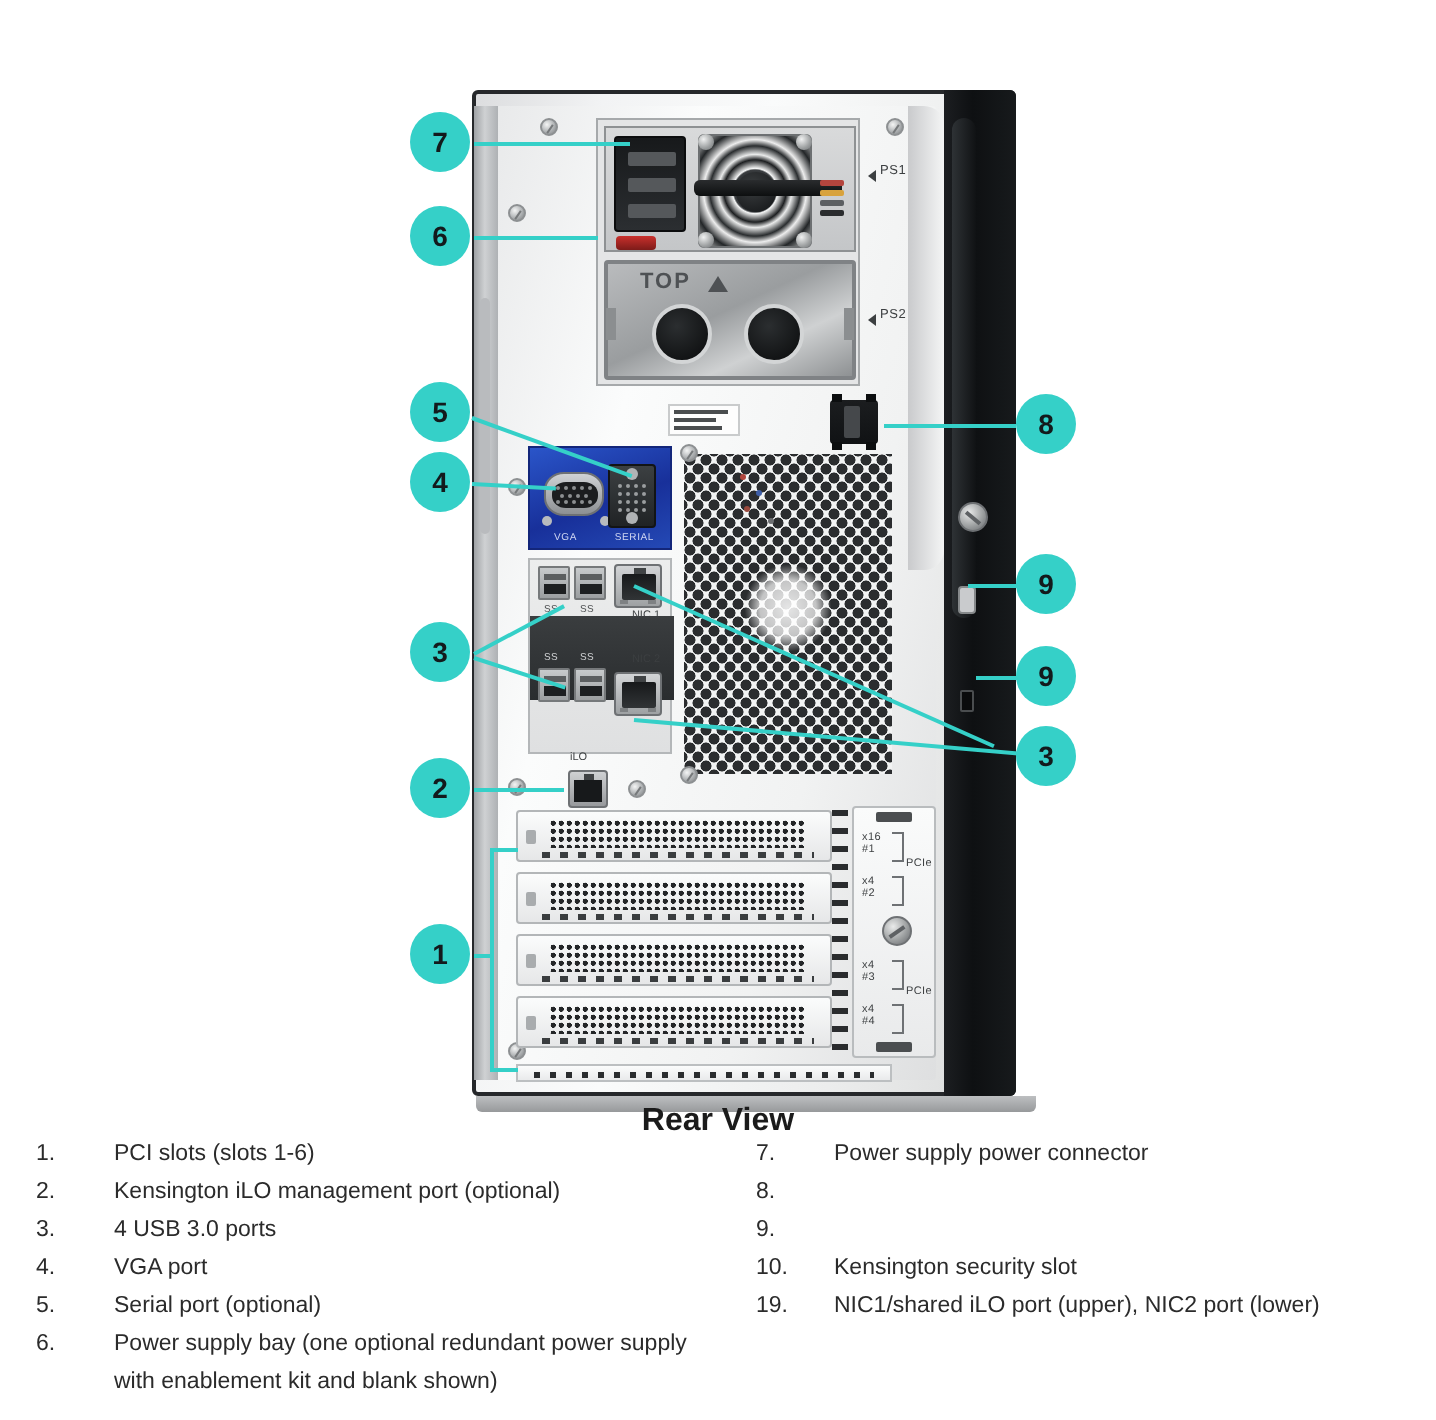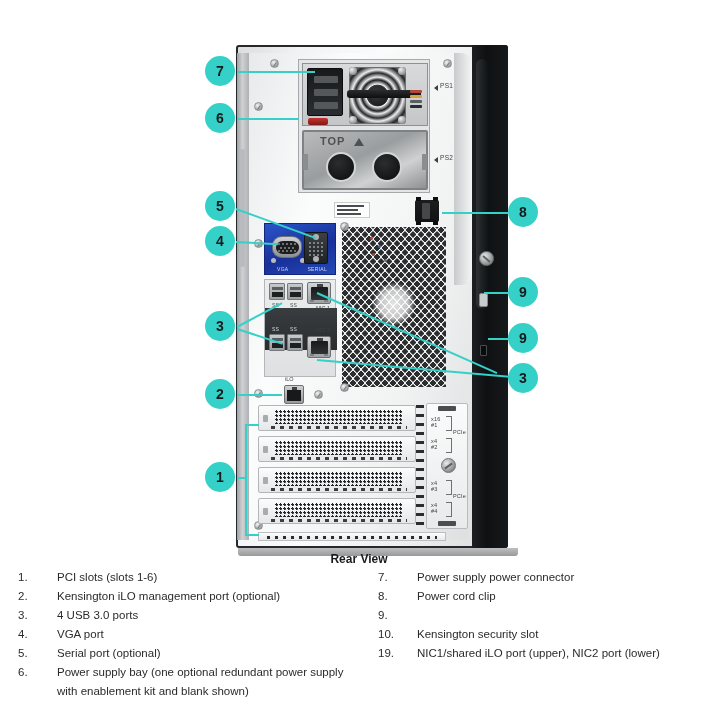--- a/index.html
+++ b/index.html
@@ -285,21 +285,21 @@
     position:absolute;width:30px;height:30px;border-radius:50%;
     background:#35d0c8;color:#131a1c;font-weight:bold;font-size:14px;
     display:flex;align-items:center;justify-content:center;
     font-family:"Liberation Sans","DejaVu Sans",sans-serif;
   }
   .lead{position:absolute;background:#35d0c8;height:2px;transform-origin:0 50%;}
   .brk{position:absolute;border:2px solid #35d0c8;}
 
   .caption{
     position:absolute;left:0;top:552px;width:718px;text-align:center;
-    font-size:12px;font-weight:bold;color:#1b1b1b;
+    font-size:16px;font-weight:bold;color:#1b1b1b;
   }
 
   
   #legend{position:absolute;left:0;top:568px;width:718px;height:142px;}
   .lcol{position:absolute;top:0;}
   .lcol.left{left:18px;width:370px;}
   .lcol.right{left:378px;width:330px;}
   .lrow{display:flex;font-size:11.5px;line-height:19px;color:#2b2b2b;}
   .lnum{width:39px;flex:none;}
   .ltxt{flex:1;}
@@ -603,21 +603,20 @@
         <div class="ltxt">Power supply bay (one optional redundant power supply<span class="cont">with enablement kit and blank shown)</span></div>
       </div>
     </div>
   <div class="lcol right" id="legend-right">
       <div class="lrow">
         <div class="lnum">7.</div>
         <div class="ltxt">Power supply power connector</div>
       </div>
       <div class="lrow">
         <div class="lnum">8.</div>
-        <div class="ltxt">Power cord clip</div>
       </div>
       <div class="lrow">
         <div class="lnum">9.</div>
       </div>
       <div class="lrow">
         <div class="lnum">10.</div>
         <div class="ltxt">Kensington security slot</div>
       </div>
       <div class="lrow">
         <div class="lnum">19.</div>

